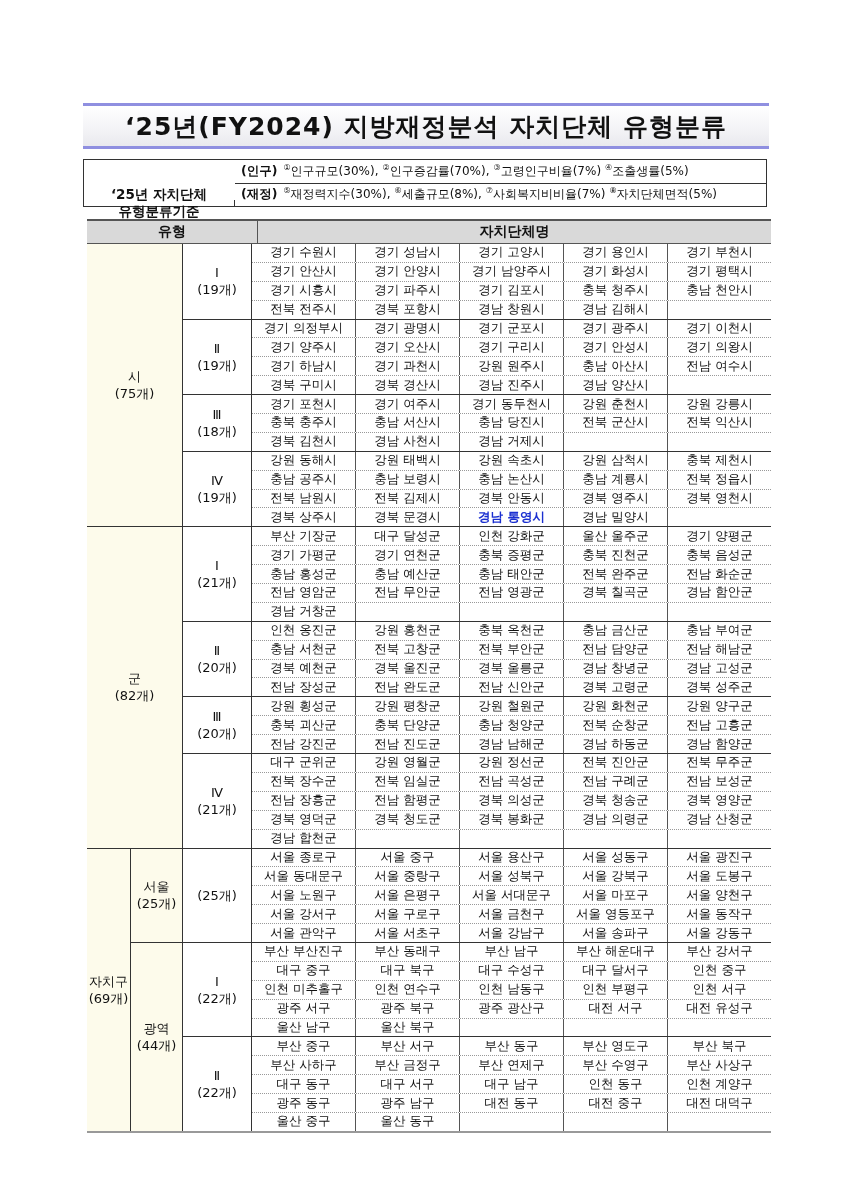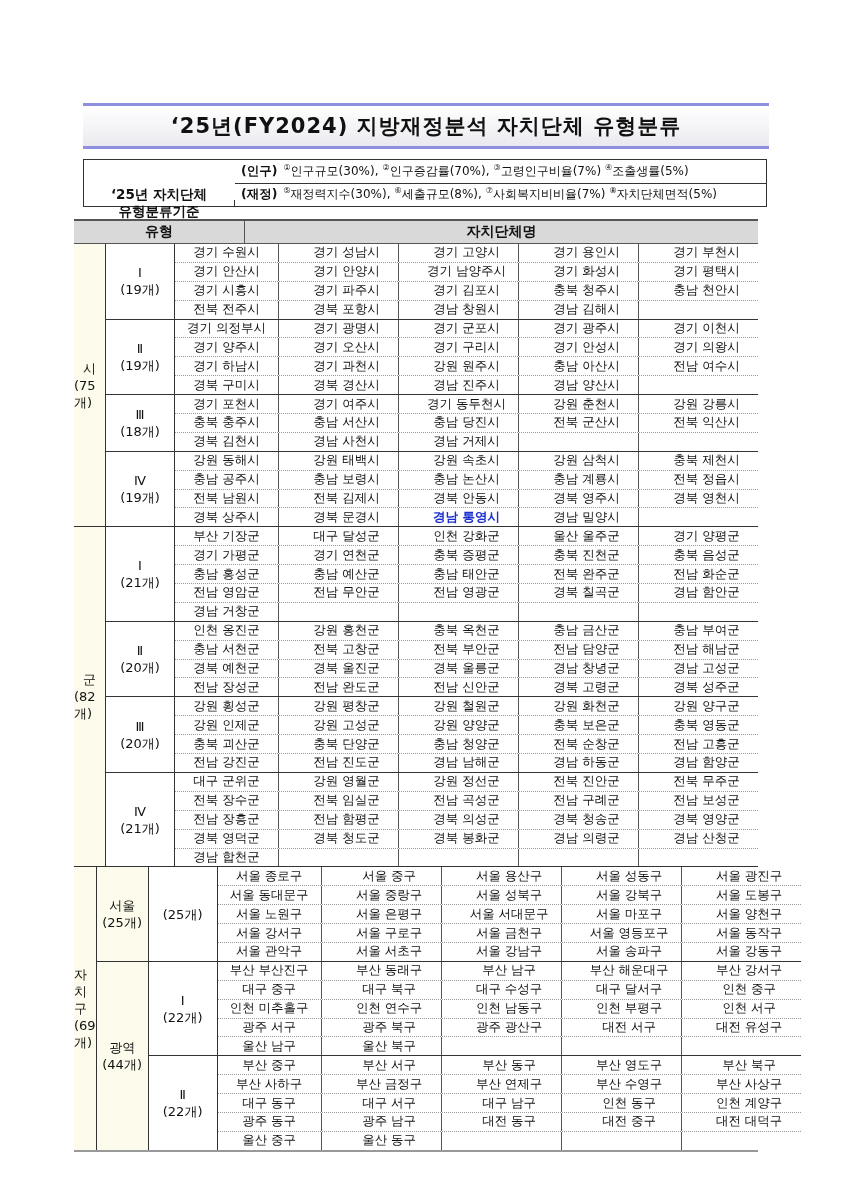--- a/index.html
+++ b/index.html
@@ -4,38 +4,38 @@
 <style>
   html, body { margin:0; padding:0; background:#ffffff; }
   body { width:850px; height:1202px; position:relative; font-family:"DejaVu Sans", sans-serif; color:#111; overflow:hidden; }
   .title-bar {
     position:absolute; left:83px; top:103px; width:686px; height:46px;
     border-top:3px solid #8f8fe0; border-bottom:3px solid #8f8fe0;
     background:linear-gradient(to bottom, #ffffff 0%, #f3f3f6 60%, #e9e9ee 100%);
     display:flex; align-items:center; justify-content:center;
     box-sizing:border-box;
   }
-  .title-text { font-size:21px; font-weight:bold; letter-spacing:1px; color:#111; }
+  .title-text { font-size:25px; font-weight:bold; letter-spacing:1px; color:#111; }
   .criteria {
     position:absolute; left:83px; top:159px; width:684px; height:48px;
     border:1.5px solid #333; box-sizing:border-box; display:flex;
   }
   .crit-label {
     width:150px; border-right:1px solid #333; display:flex; flex-direction:column;
     align-items:center; justify-content:center; font-size:13.5px; font-weight:bold; line-height:17px;margin-top:40px;
   }
   .crit-rows { flex:1; display:flex; flex-direction:column; }
   .crit-row { flex:1; display:flex; align-items:center; padding-left:6px; font-size:12px; white-space:nowrap; }
   .crit-row + .crit-row { border-top:1px solid #333; }
   .crit-row .cat { font-weight:bold; margin-right:6px; font-size:12.5px; }
   .crit-row .item { margin-right:4px; }
   .crit-row sup { font-size:8px; }
 
   .grid {
-    position:absolute; left:74px; top:219px; width:684px;
+    position:absolute; left:87px; top:219px; width:684px;
     border-top:2px solid #555; border-bottom:2px solid #999;
   }
   .hdr { display:flex; height:22px; background:#d9d9d9; border-bottom:1px solid #555; font-weight:bold; font-size:14px; }
   .hdr .h1 { width:170px; display:flex; align-items:center; justify-content:center; border-right:1px solid #555; }
   .hdr .h2 { flex:1; display:flex; align-items:center; justify-content:center; }
 
   .group { display:flex; border-bottom:1px solid #333; }
   .group:last-child { border-bottom:none; }
   .g-label {
     background:#fdfbeb; border-right:1px solid #333; display:flex; flex-direction:column;
@@ -44,21 +44,21 @@
   .g-label.w102 { width:101px; }
   .g-label.w52 { width:51px; }
   .sub-wrap { display:flex; flex-direction:column; flex:1; }
   .subgroup { display:flex; border-bottom:1px solid #333; }
   .subgroup:last-child { border-bottom:none; }
   .tier {
     width:68px; border-right:1px solid #333; display:flex; flex-direction:column;
     align-items:center; justify-content:center; font-size:13px; line-height:17px; background:#fff;
   }
   .names { flex:1; display:flex; flex-direction:column; }
-  .nrow { display:flex; height:17.9px; border-bottom:1px dotted #999;gap:16px; }
+  .nrow { display:flex; height:17.9px; border-bottom:1px dotted #999; }
   .nrow:last-child { border-bottom:none;justify-content:center; }
   .ncell {
     width:103px; border-right:1px solid #555; display:flex; align-items:center; justify-content:center;
     font-size:12.5px; white-space:nowrap; overflow:hidden;
   }
   .ncell:last-child { border-right:none; flex:1; }
   .ncell.hl { color:#1a2fd0; font-weight:bold; }
 </style>
 </head>
 <body>
@@ -334,27 +334,20 @@
           </div>
           <div class="names">
             <div class="nrow">
               <div class="ncell">강원 횡성군</div>
               <div class="ncell">강원 평창군</div>
               <div class="ncell">강원 철원군</div>
               <div class="ncell">강원 화천군</div>
               <div class="ncell">강원 양구군</div>
             </div>
             <div class="nrow">
-              <div class="ncell">강원 인제군</div>
-              <div class="ncell">강원 고성군</div>
-              <div class="ncell">강원 양양군</div>
-              <div class="ncell">충북 보은군</div>
-              <div class="ncell">충북 영동군</div>
-            </div>
-            <div class="nrow">
               <div class="ncell">충북 괴산군</div>
               <div class="ncell">충북 단양군</div>
               <div class="ncell">충남 청양군</div>
               <div class="ncell">전북 순창군</div>
               <div class="ncell">전남 고흥군</div>
             </div>
             <div class="nrow">
               <div class="ncell">전남 강진군</div>
               <div class="ncell">전남 진도군</div>
               <div class="ncell">경남 남해군</div>

